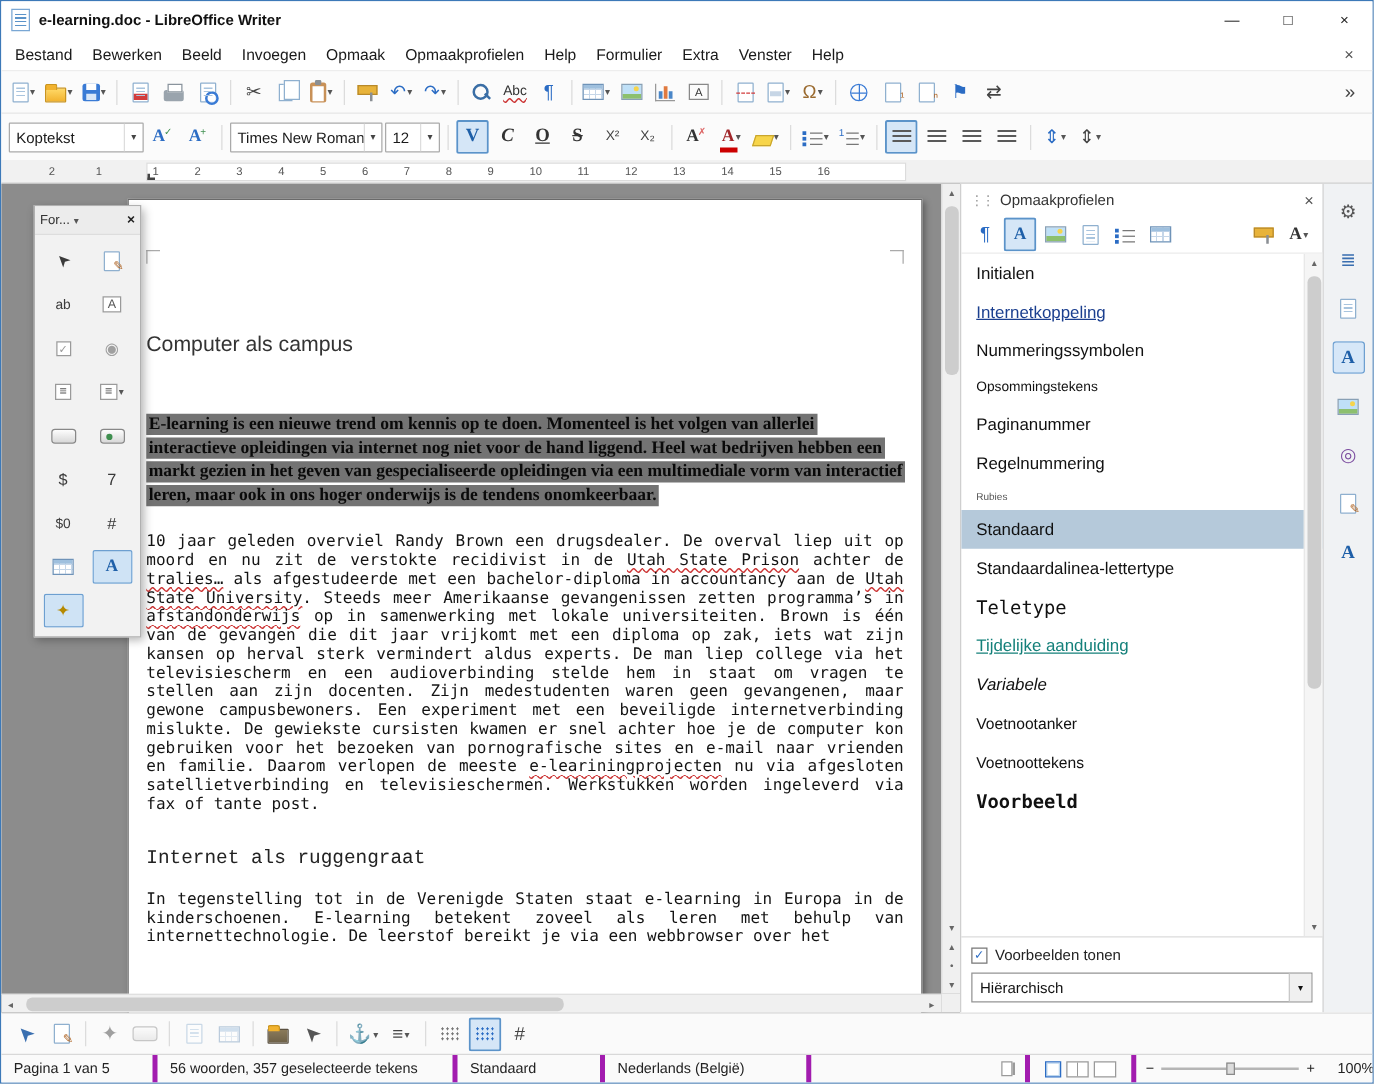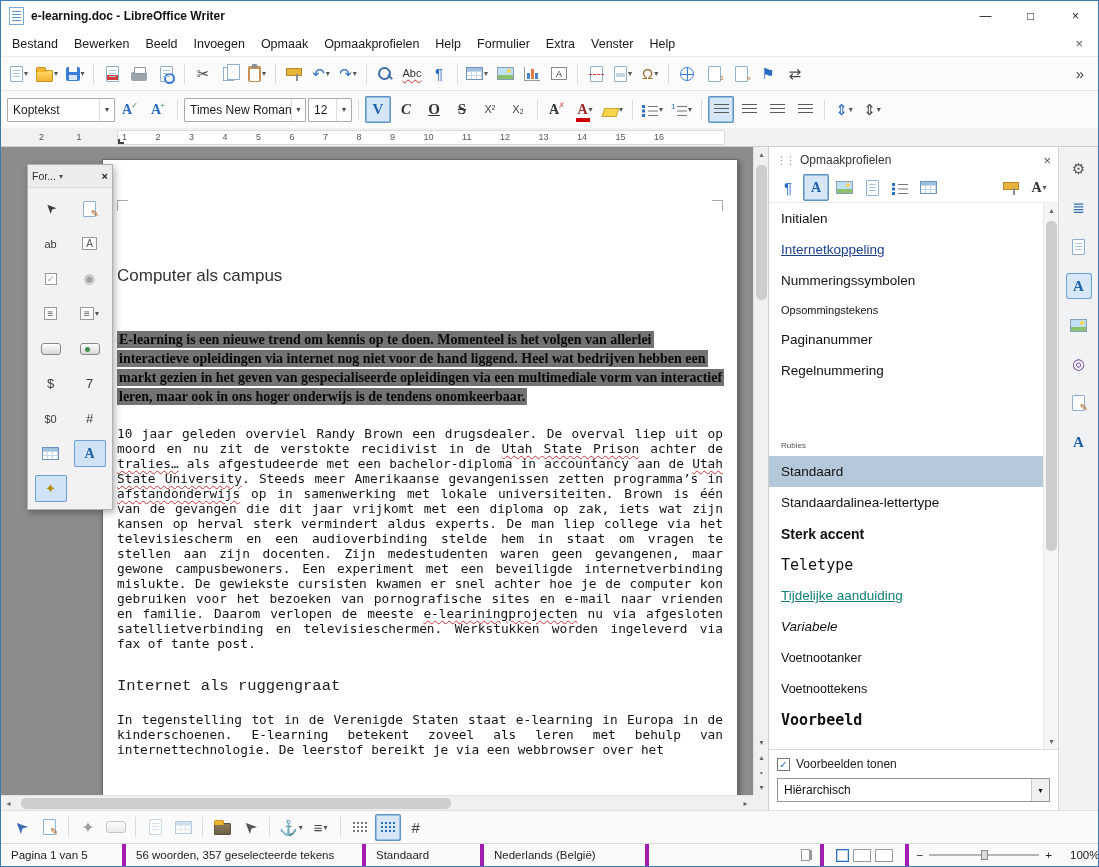--- a/index.html
+++ b/index.html
@@ -149,21 +149,21 @@
   .sp-head { height:26px; display:flex; align-items:center; gap:6px; padding:0 7px; font-size:12px; color:#333; }
   .sp-grip { color:#999; font-size:11px; letter-spacing:-2px; }
   .sp-close { margin-left:auto; color:#555; font-size:13px; }
   .sp-tools { height:29px; display:flex; align-items:center; gap:2px; padding:0 6px; }
   .spacer { flex:1; }
   .sp-list { flex:1; position:relative; border-top:1px solid #ececec; border-bottom:1px solid #dcdcdc; overflow:hidden; }
   .si { height:31px; display:flex; align-items:center; padding:0 10px 0 12px; font-size:13.5px; color:#111;text-align:center; }
   .si.sel { background:#b5c9da; }
   .si.link { color:#1b3f8f; text-decoration:underline; }
   .si.small { font-size:11px; height:28px; }
-  .si.tiny { font-size:8px; color:#555; height:22px;margin-top:48px; }
+  .si.tiny { font-size:8px; color:#555; height:22px; }
   .si.semibold { font-weight:bold; font-size:14px; }
   .si.mono { font-family:"DejaVu Sans Mono",monospace; font-size:15px; }
   .si.ph { color:#14807a; text-decoration:underline; }
   .si.it { font-style:italic; }
   .si.mid { font-size:12.5px; }
   .sp-scroll { position:absolute; right:0; top:0; bottom:0; width:15px; background:#f5f5f5; border-left:1px solid #e8e8e8; }
   .sp-thumb { position:absolute; left:2px; top:18px; width:11px; height:330px; background:#cdcdcd; border-radius:5px; }
   .sp-foot { padding:7px 8px 8px 8px; display:flex; flex-direction:column; gap:7px; }
   .cb-row { display:flex; align-items:center; gap:6px; font-size:12px; color:#222; }
   .cb { width:13px; height:13px; border:1px solid #777; background:#fff; display:flex; align-items:center; justify-content:center; font-size:10px; color:#2b6cc4; }
@@ -563,21 +563,20 @@
       <div class="sp-list">
         <div class="si">Initialen</div>
         <div class="si link">Internetkoppeling</div>
         <div class="si">Nummeringssymbolen</div>
         <div class="si small">Opsommingstekens</div>
         <div class="si">Paginanummer</div>
         <div class="si">Regelnummering</div>
         <div class="si tiny">Rubies</div>
         <div class="si sel">Standaard</div>
         <div class="si">Standaardalinea-lettertype</div>
-        <div class="si semibold">Sterk accent</div>
         <div class="si mono">Teletype</div>
         <div class="si ph">Tijdelijke aanduiding</div>
         <div class="si it">Variabele</div>
         <div class="si mid">Voetnootanker</div>
         <div class="si mid">Voetnoottekens</div>
         <div class="si mono semibold">Voorbeeld</div>
         <div class="sp-scroll">
           <span class="sbtn" style="top:0;">▴</span>
           <div class="sp-thumb"></div>
           <span class="sbtn" style="bottom:0;">▾</span>

